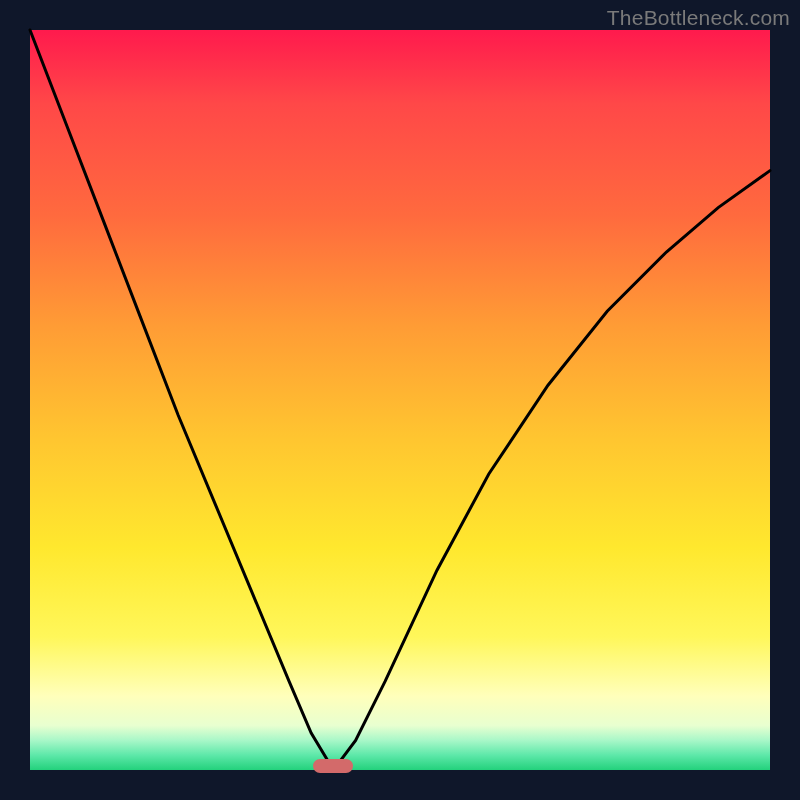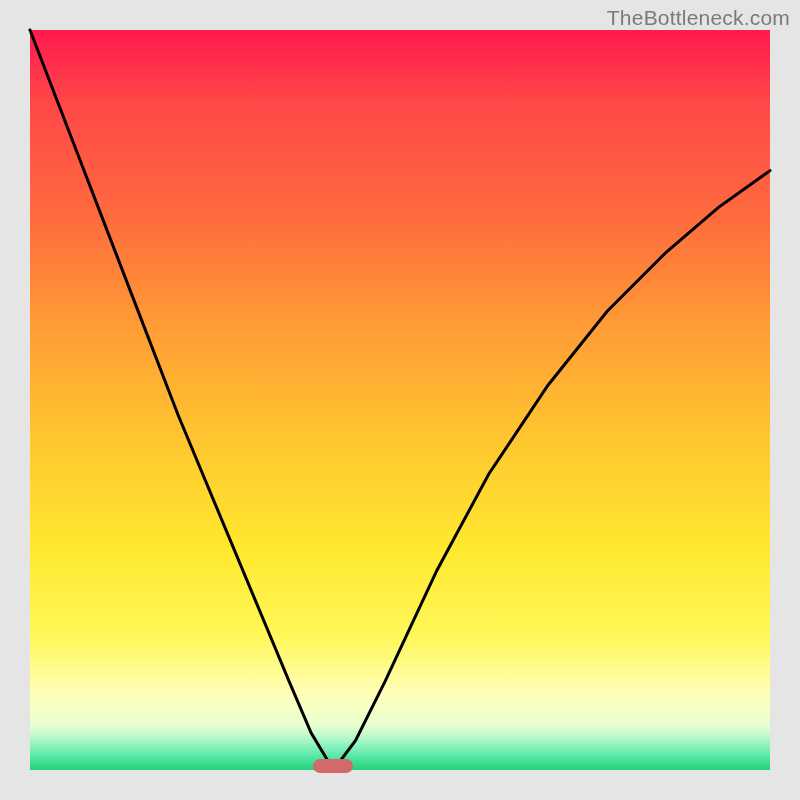--- a/index.html
+++ b/index.html
@@ -10,21 +10,21 @@
     overflow: hidden;
     background: #000;
     font-family: Arial, Helvetica, sans-serif;
   }
   .frame {
     position: absolute;
     left: 0;
     top: 0;
     width: 800px;
     height: 800px;
-    background: #e5e5e5;
+    background: #0f172a;
   }
   .plot {
     position: absolute;
     left: 30px;
     top: 30px;
     width: 740px;
     height: 740px;
     
     background: linear-gradient(to bottom,
       #ff1a4d 0%,

